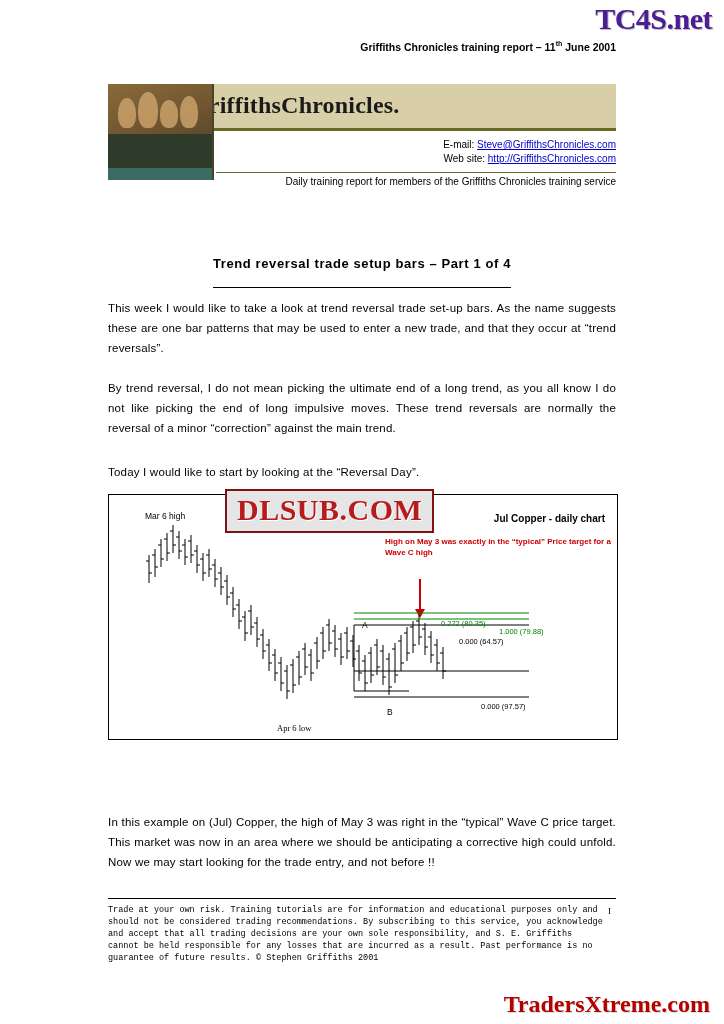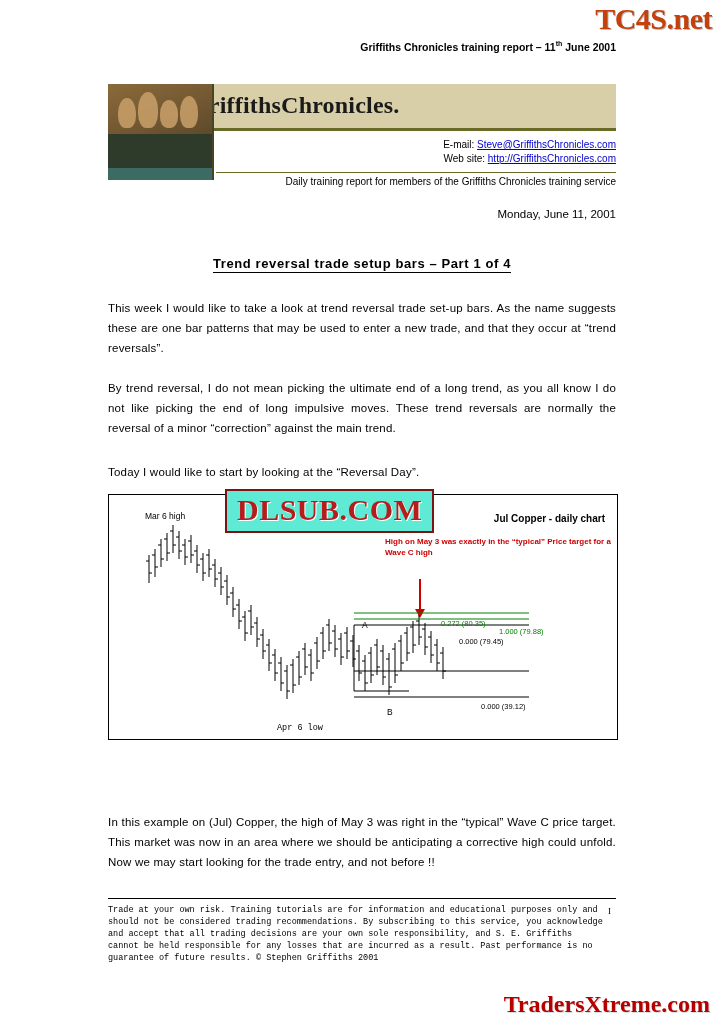--- a/index.html
+++ b/index.html
@@ -22,21 +22,21 @@
   }
 
   
   .tc4s {
     position: absolute;
     right: 12px;
     top: 2px;
     font-family: "Liberation Serif", serif;
     font-weight: bold;
     font-size: 30px;
-    color: #c2410c;
+    color: #4c1d95;
     letter-spacing: -0.5px;
     text-shadow: 1px 1px 0 #bdbdbd;
   }
 
   
   .hdr {
     position: absolute;
     left: 108px;
     top: 40px;
     width: 508px;
@@ -161,21 +161,21 @@
     width: 508px;
     text-align: center;
     font-family: "Liberation Sans", sans-serif;
     font-weight: bold;
     font-size: 13px;
     color: #000;
     letter-spacing: 0.6px;
   }
   .doc-title span {
     border-bottom: 1px solid #000;
-    padding-bottom: 1px;
+    padding-bottom: 16px;
   }
 
   
   p.body {
     position: absolute;
     left: 108px;
     width: 508px;
     margin: 0;
     font-family: "Liberation Sans", sans-serif;
     font-size: 11.5px;
@@ -215,21 +215,21 @@
     top: 16px;
     font-family: "Liberation Sans", sans-serif;
     font-size: 8.5px;
     color: #000;
     text-align: right;
   }
   .lbl-apr {
     position: absolute;
     left: 168px;
     bottom: 6px;
-    font-family: Liberation Mono, monospace;
+    font-family: Liberation Serif, serif;
     font-size: 8.5px;
     color: #000;
   }
   .lbl-A {
     position: absolute;
     left: 253px;
     top: 125px;
     font-family: "Liberation Sans", sans-serif;
     font-size: 8.5px;
     color: #000;
@@ -277,21 +277,21 @@
   }
   .candles { position: absolute; left: 0; top: 0; }
   .watermark-dl {
     position: absolute;
     left: 116px;
     top: -6px;
     font-family: "Liberation Serif", serif;
     font-weight: bold;
     font-size: 30px;
     color: #b71c1c;
-    background: #5eead4;
+    background: #e5e5e5;
     padding: 2px 10px 4px 10px;
     border: 2px solid #7c1212;
     letter-spacing: 0.5px;
     text-shadow: 1px 1px 0 #fff;
   }
 
   
   .foot-rule {
     position: absolute;
     left: 108px;
@@ -358,21 +358,20 @@
       <a href="#">Steve@GriffithsChronicles.com</a>
     </div>
     <div>
       <span class="lbl">Web site:</span>
       <a href="#">http://GriffithsChronicles.com</a>
     </div>
   </div>
 
   <div class="sep-line"></div>
   <div class="daily">Daily training report for members of the Griffiths Chronicles training service</div>
-  <div class="date">Monday, June 11, 2001</div>
 
   <div class="doc-title"><span>Trend reversal trade setup bars – Part 1 of 4</span></div>
 
   <p class="body p1">This week I would like to take a look at trend reversal trade set-up bars. As the name suggests these are one bar patterns that may be used to enter a new trade, and that they occur at “trend reversals”.</p>
   <p class="body p3">Today I would like to start by looking at the “Reversal Day”.</p>
   <p class="body p2">By trend reversal, I do not mean picking the ultimate end of a long trend, as you all know I do not like picking the end of long impulsive moves. These trend reversals are normally the reversal of a minor “correction” against the main trend.</p>
 
   <div class="chart">
     <div class="chart-title">Jul Copper - daily chart</div>
     <div class="lbl-mar">Mar 6 high</div>
@@ -447,22 +446,22 @@
         <path d="M245 118 H420"></path>
         <path d="M245 124 H420"></path>
       </g>
       <g stroke="#000" stroke-width="1" fill="none">
         <path d="M245 202 H420"></path>
       </g>
     </svg>
 
     <div class="fib-lbl" style="left:332px;top:112px;color:#008000;">0.272 (80.35)</div>
     <div class="fib-lbl" style="left:390px;top:120px;color:#008000;">1.000 (79.88)</div>
-    <div class="fib-lbl" style="left:350px;top:130px;color:#000;">0.000 (79.45)</div>
-    <div class="fib-lbl" style="left:372px;top:195px;color:#000;">0.000 (39.12)</div>
+    <div class="fib-lbl" style="left:350px;top:130px;color:#000;">0.000 (64.57)</div>
+    <div class="fib-lbl" style="left:372px;top:195px;color:#000;">0.000 (97.57)</div>
 
     <div class="watermark-dl">DLSUB.COM</div>
   </div>
 
   <p class="body p5">In this example on (Jul) Copper, the high of May 3 was right in the  “typical” Wave C price target. This market was now in an area where we should be anticipating a corrective high could unfold. Now we may start looking for the trade entry, and not before !!</p>
 
   <div class="foot-rule"></div>
   <div class="footer">Trade at your own risk. Training tutorials are for information and educational purposes only and should not be considered trading recommendations. By subscribing to this service, you acknowledge and accept that all trading decisions are your own sole responsibility, and S. E. Griffiths cannot be held responsible for any losses that are incurred as a result.  Past performance is no guarantee of future results.  © Stephen Griffiths 2001</div>
   <div class="pagenum">I</div>
 

